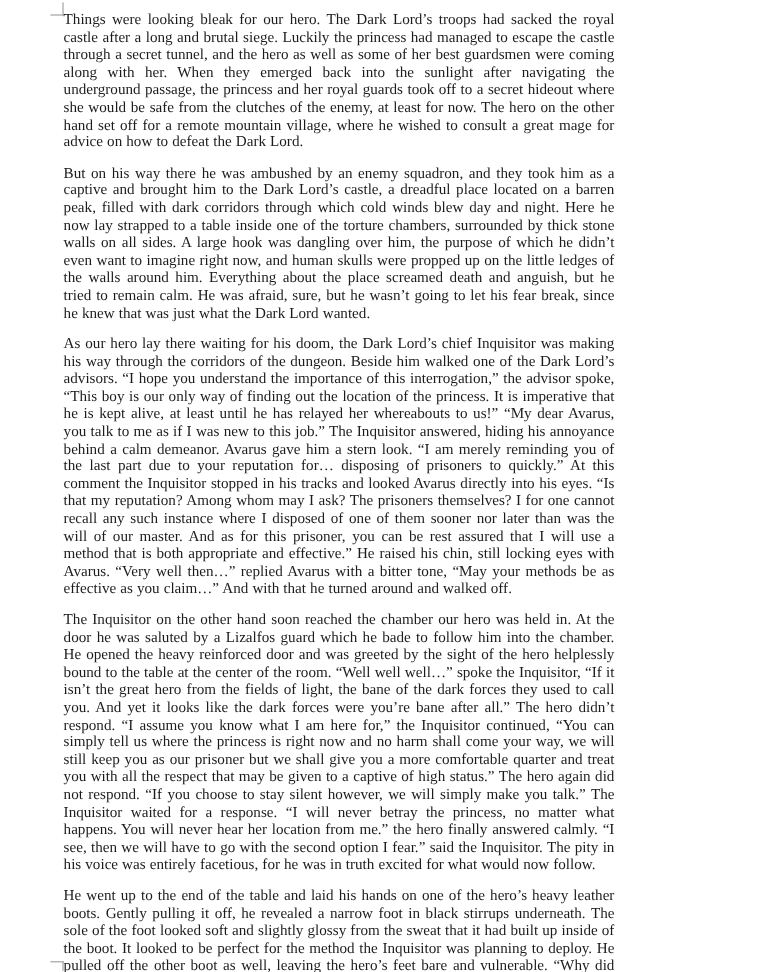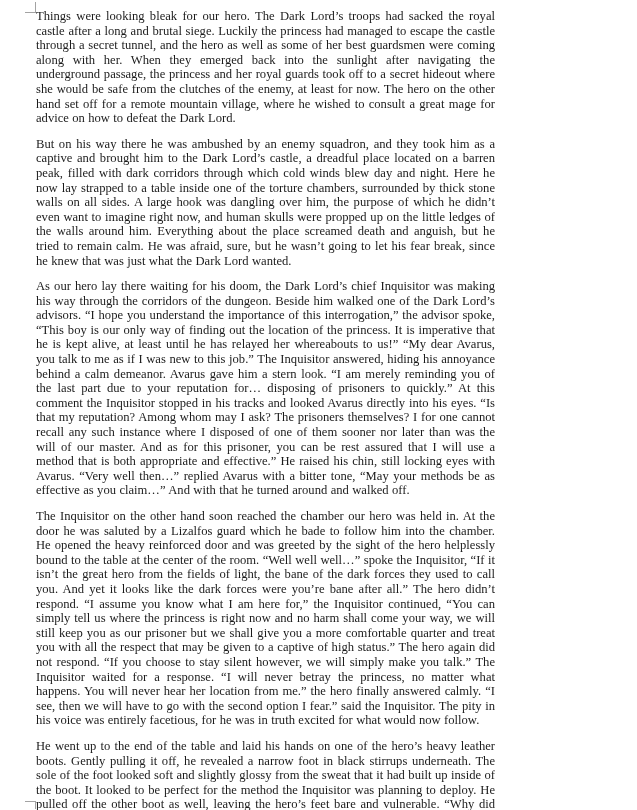--- a/index.html
+++ b/index.html
@@ -7,20 +7,21 @@
     padding: 0;
     background: #ffffff;
   }
   .page {
     position: relative;
     width: 529px;
     height: 810px;
     background: #ffffff;
     overflow: hidden;
     font-family: "Liberation Serif", "DejaVu Serif", serif;
+    margin-left: 17px;
   }
   .text-body {
     position: absolute;
     top: 9px;
     left: 36px;
     right: 34px;
     color: #1b1b1b;
     font-size: 12.6px;
     line-height: 14.6px;
     text-align: justify;

